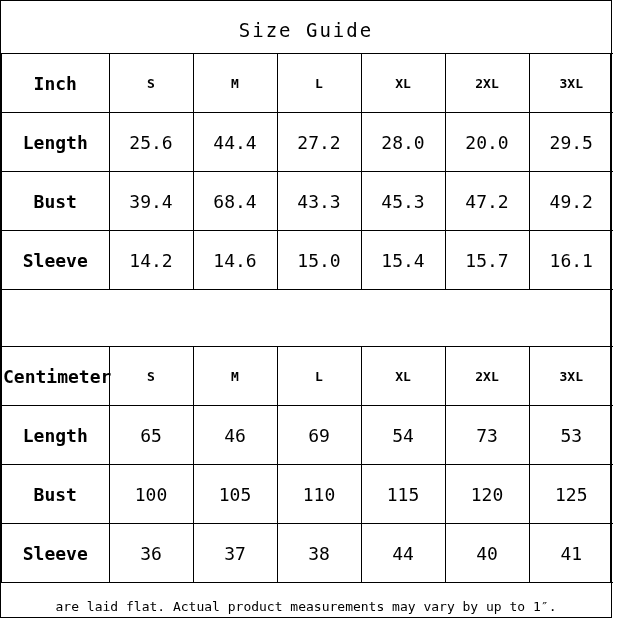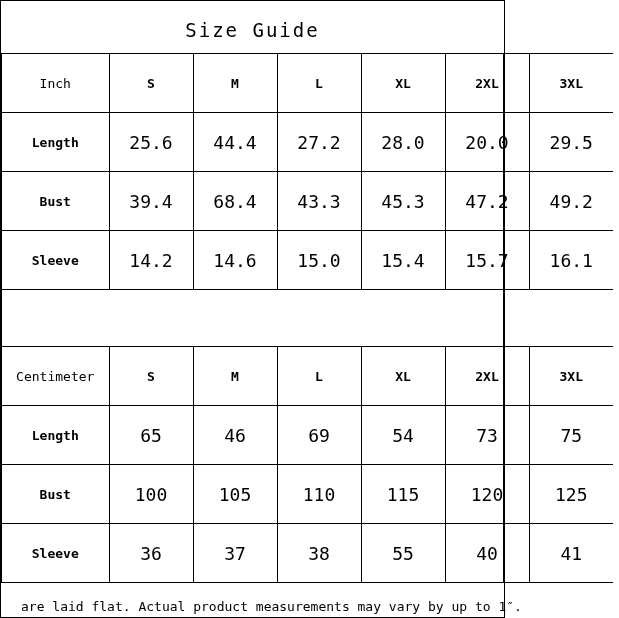--- a/index.html
+++ b/index.html
@@ -9,21 +9,21 @@
   body {
     width: 619px;
     height: 618px;
     background: #ffffff;
     font-family: "DejaVu Sans Mono", monospace;
     color: #111111;
     overflow: hidden;
   }
   .page {
     position: relative;
-    width: 505px;
+    width: 612px;
     height: 618px;
     box-sizing: border-box;
     border: 1px solid #000000;
     background: #ffffff;
   }
   .title {
     text-align: center;
     font-size: 19px;
     letter-spacing: 2px;
     padding-top: 18px;
@@ -38,29 +38,29 @@
   table.size-table td {
     border: 1px solid #000000;
     height: 56px;
     text-align: center;
     vertical-align: middle;
     font-size: 18px;
     color: #000000;
   }
   table.size-table td.rowhead {
     font-weight: bold;
-    font-size: 13px;
+    font-size: 18px;
   }
   table.size-table td.colhead {
     font-weight: bold;
     font-size: 13px;
   }
   table.size-table td.corner {
-    font-weight: normal;
-    font-size: 13px;
+    font-weight: bold;
+    font-size: 18px;
   }
   
   table.size-table col.c0 { width: 107px; }
   table.size-table col.cx { width: 84px; }
 
   .gap {
     height: 56px;
     border-left: 1px solid #000000;
     border-right: 1px solid #000000;
     background: #ffffff;
@@ -171,37 +171,37 @@
           <td class="colhead">2XL</td>
           <td class="colhead">3XL</td>
         </tr>
         <tr>
           <td class="rowhead">Length</td>
           <td>65</td>
           <td>46</td>
           <td>69</td>
           <td>54</td>
           <td>73</td>
-          <td>75</td>
+          <td>53</td>
         </tr>
         <tr>
           <td class="rowhead">Bust</td>
           <td>100</td>
           <td>105</td>
           <td>110</td>
           <td>115</td>
           <td>120</td>
           <td>125</td>
         </tr>
         <tr>
           <td class="rowhead">Sleeve</td>
           <td>36</td>
           <td>37</td>
           <td>38</td>
-          <td>55</td>
+          <td>44</td>
           <td>40</td>
           <td>41</td>
         </tr>
       </tbody>
     </table>
   </div>
 
   <div class="note">
     <div>are laid flat. Actual product measurements may vary by up to 1″.</div>
   </div>

